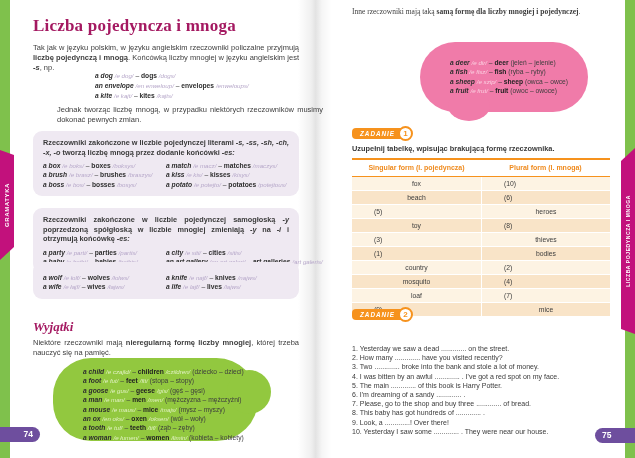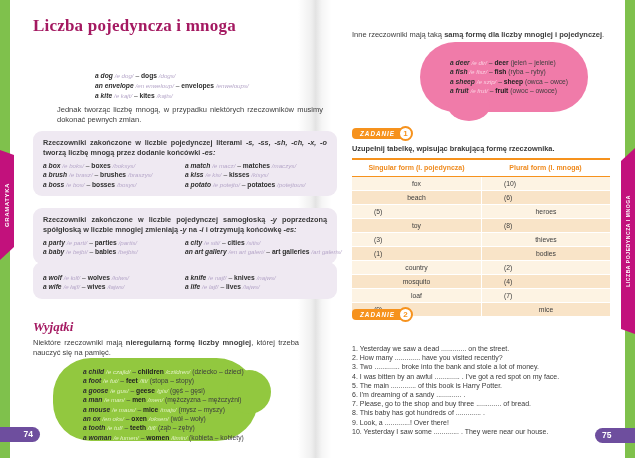--- a/index.html
+++ b/index.html
@@ -32,21 +32,21 @@
   .ex-line{font-size:6.7px;line-height:9.3px;white-space:nowrap;}
 
   
   .b{font-weight:bold;}
   .bi{font-weight:bold;font-style:italic;}
   .w{font-weight:bold;font-style:italic;color:#2e2e2e;}
   .pl{font-weight:bold;color:#2e2e2e;}
   .ph{font-style:italic;color:#b6a7c9;font-size:0.92em;}
 
   
-  .rule-box{position:absolute;left:0;width:304px;box-sizing:border-box;background:#efe9f2;border-radius:9px;padding:7px 10px;}
+  .rule-box{position:absolute;left:0;width:266px;box-sizing:border-box;background:#efe9f2;border-radius:9px;padding:7px 10px;}
   .rule-head{font-size:7.3px;font-weight:bold;line-height:9.6px;color:#3a3a3a;text-align:justify;}
   .cols{display:flex;margin-top:4px;}
   .col{width:50%;}
 
   
   .green-blob{position:absolute;left:20px;top:358px;width:205px;height:83px;background:#92c83f;
               border-radius:42px 46px 46px 42px;padding:9px 0 0 30px;box-sizing:border-box;}
   .green-blob::after{content:"";position:absolute;right:-13px;top:12px;width:44px;height:44px;border-radius:50%;background:#92c83f;}
   .green-blob .ex-line{position:relative;z-index:1;line-height:9.4px;}
   .green-blob .ph{color:#e2f1c4;}
@@ -94,20 +94,21 @@
   </div>
   <div class="tab tab-right">
     <span class="vtext" style="font-size:5px;">LICZBA POJEDYNCZA I MNOGA</span>
   </div>
   <div class="badge badge-left">74</div>
   <div class="badge badge-right">75</div>
 
   <div class="page page-left">
     <div class="abs title" style="top:16px;">Liczba pojedyncza i mnoga</div>
 
+    <div class="abs body-text" style="top:43px;width:266px;"><span>Tak jak w języku polskim, w języku angielskim rzeczowniki policzalne przyjmują </span><span class="b">liczbę pojedynczą i mnogą</span><span>. Końcówką liczby mnogiej w języku angielskim jest </span><span class="bi">-s</span><span>, np.</span></div>
 
     <div class="abs" style="top:71px;left:62px;">
       <div class="ex-line" style="line-height:10px;"><span class="w">a dog </span><span class="ph">/e dog/</span><span> – </span><span class="pl">dogs </span><span class="ph">/dogs/</span></div>
       <div class="ex-line" style="line-height:10px;"><span class="w">an envelope </span><span class="ph">/en enweloup/</span><span> – </span><span class="pl">envelopes </span><span class="ph">/enweloups/</span></div>
       <div class="ex-line" style="line-height:10px;"><span class="w">a kite </span><span class="ph">/e kajt/</span><span> – </span><span class="pl">kites </span><span class="ph">/kajts/</span></div>
     </div>
 
     <div class="abs body-text" style="top:105px;width:266px;margin-left:24px;">Jednak tworząc liczbę mnogą, w przypadku niektórych rzeczowników musimy dokonać pewnych zmian.</div>
 
     <div class="rule-box" style="top:131px;">
@@ -162,21 +163,21 @@
       <div class="ex-line"><span class="w">a goose </span><span class="ph">/e gus/</span><span> – </span><span class="pl">geese </span><span class="ph">/gis/</span><span> (gęś – gęsi)</span></div>
       <div class="ex-line"><span class="w">a man </span><span class="ph">/e man/</span><span> – </span><span class="pl">men </span><span class="ph">/men/</span><span> (mężczyzna – mężczyźni)</span></div>
       <div class="ex-line"><span class="w">a mouse </span><span class="ph">/e maus/</span><span> – </span><span class="pl">mice </span><span class="ph">/majs/</span><span> (mysz – myszy)</span></div>
       <div class="ex-line"><span class="w">an ox </span><span class="ph">/en oks/</span><span> – </span><span class="pl">oxen </span><span class="ph">/oksen/</span><span> (wół – woły)</span></div>
       <div class="ex-line"><span class="w">a tooth </span><span class="ph">/e tuf/</span><span> – </span><span class="pl">teeth </span><span class="ph">/tif/</span><span> (ząb – zęby)</span></div>
       <div class="ex-line"><span class="w">a woman </span><span class="ph">/e łumen/</span><span> – </span><span class="pl">women </span><span class="ph">/łimin/</span><span> (kobieta – kobiety)</span></div>
     </div>
   </div>
 
   <div class="page page-right">
-    <div class="abs body-text" style="top:30px;width:258px;"><span>Inne rzeczowniki mają taką </span><span class="b">samą formę dla liczby mnogiej i pojedynczej</span><span>.</span></div>
+    <div class="abs body-text" style="top:7px;width:258px;font-family:Liberation Serif, serif;"><span>Inne rzeczowniki mają taką </span><span class="b">samą formę dla liczby mnogiej i pojedynczej</span><span>.</span></div>
 
     <div class="pink-blob">
       <div class="ex-line"><span class="w">a deer </span><span class="ph">/e dir/</span><span> – </span><span class="pl">deer</span><span> (jeleń – jelenie)</span></div>
       <div class="ex-line"><span class="w">a fish </span><span class="ph">/e fisz/</span><span> – </span><span class="pl">fish</span><span> (ryba – ryby)</span></div>
       <div class="ex-line"><span class="w">a sheep </span><span class="ph">/e szip/</span><span> – </span><span class="pl">sheep</span><span> (owca – owce)</span></div>
       <div class="ex-line"><span class="w">a fruit </span><span class="ph">/e frut/</span><span> – </span><span class="pl">fruit</span><span> (owoc – owoce)</span></div>
     </div>
 
     <div class="task-badge" style="top:126px;">
       <span class="task-pill">ZADANIE</span>

